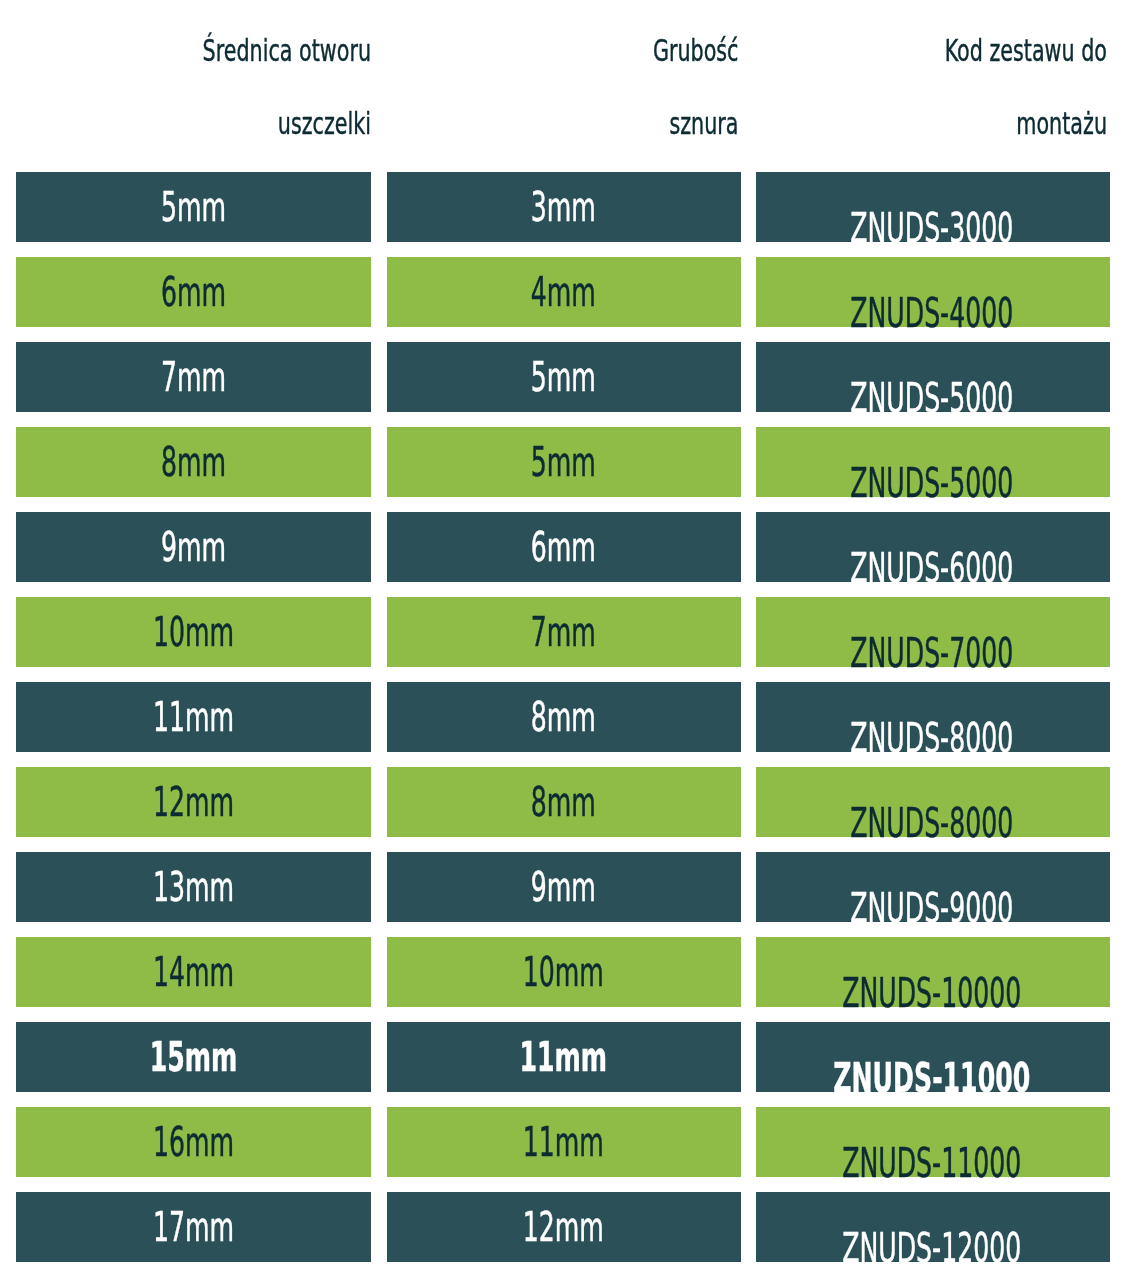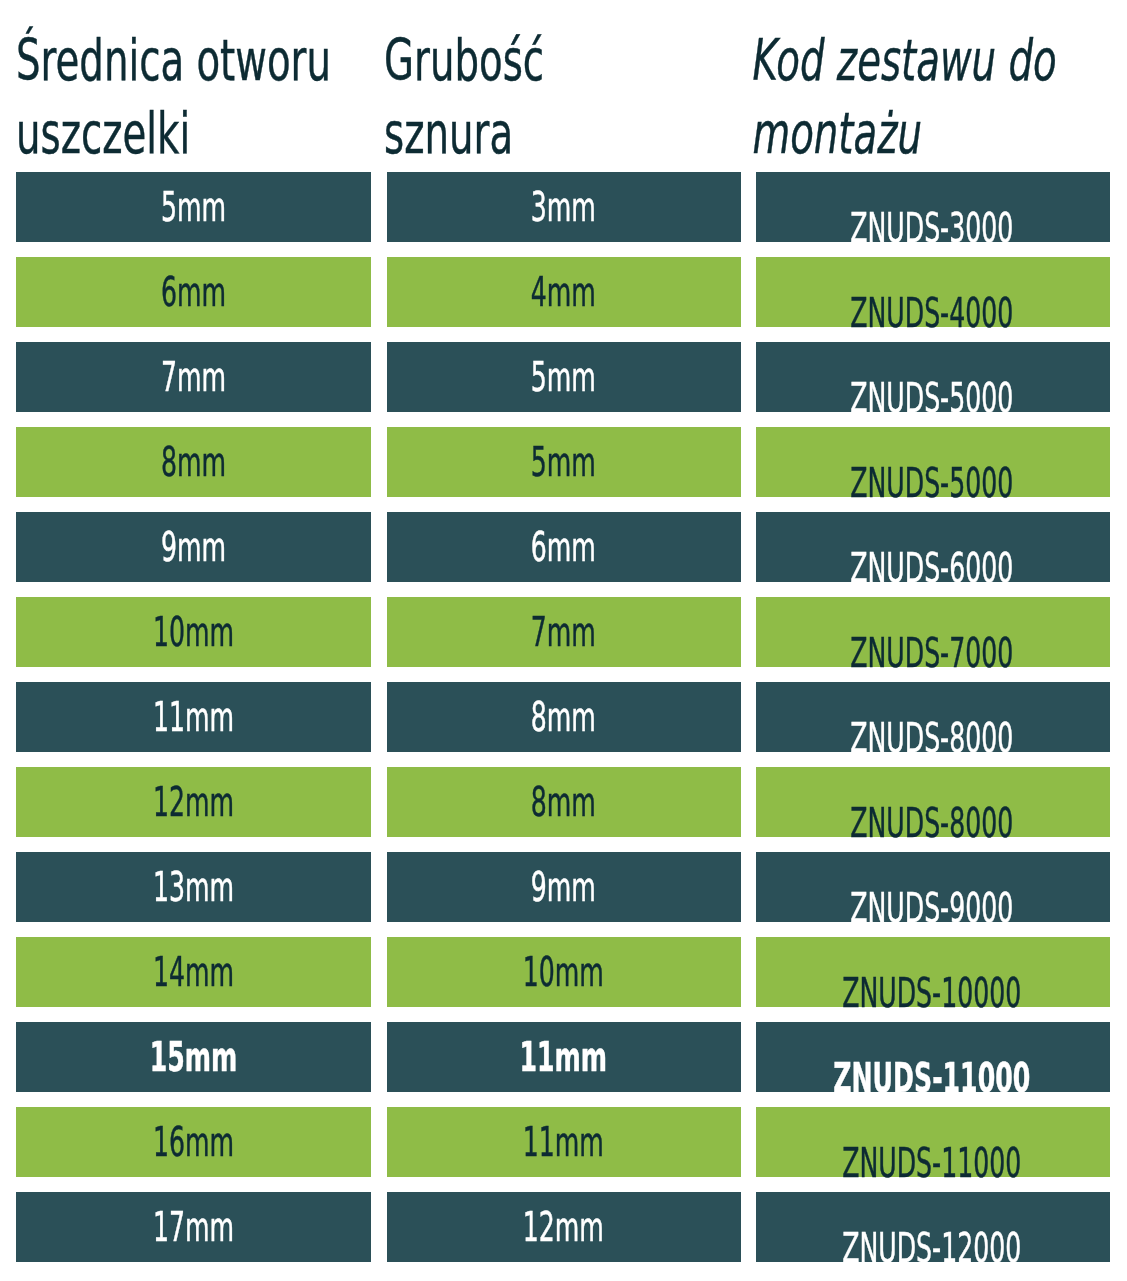--- a/index.html
+++ b/index.html
@@ -10,23 +10,23 @@
 
   
   .c1{left:16px;width:355px;}
   .c2{left:386.5px;width:354.5px;}
   .c3{left:755.5px;width:354.5px;}
 
   
   .hdr-row{position:absolute;left:0;top:0;width:1127px;height:171.7px;}
   .hdr-cell{position:absolute;top:0;height:171.7px;}
   .hdr-cell.c2{left:384px;}
-  .hdr-cell.c3{left:752.5px;font-style:italic;}
-  .hdr-txt{position:absolute;left:0;width:100%;text-align:left;
-           color:#0d2b33;font-stretch:condensed;font-size:43px;line-height:1;
+  .hdr-cell.c3{left:752.5px;}
+  .hdr-txt{position:absolute;left:0;width:100%;text-align:right;
+           color:#0d2b33;font-stretch:condensed;font-size:23px;line-height:1;
            -webkit-text-stroke:0.32px #0d2b33;}
   .hdr-txt span{display:inline-block;
                 transform:scaleY(1.344) translateZ(0);
                 transform-origin:center center;backface-visibility:hidden;}
   .hdr-line1{top:38.5px;}
   .hdr-line2{top:112px;}
 
   
   .row{position:absolute;left:0;width:1127px;height:90px;}
   .cell{position:absolute;top:0;height:70.5px;}

